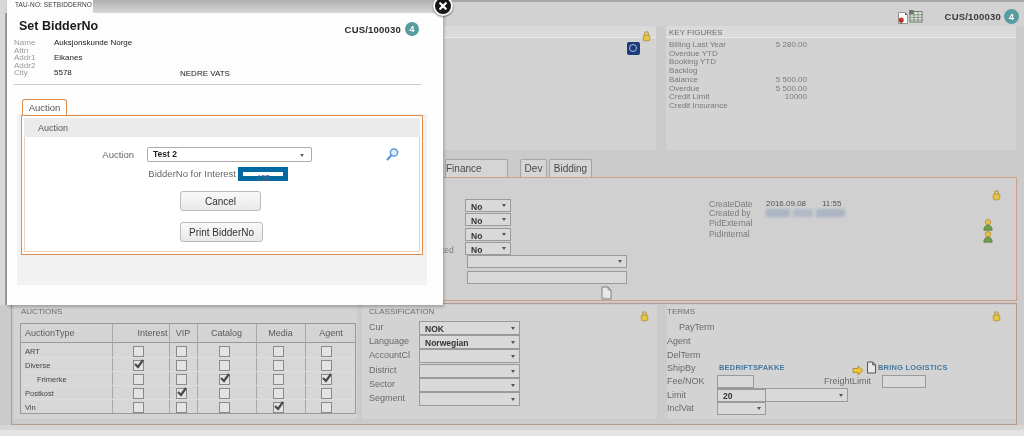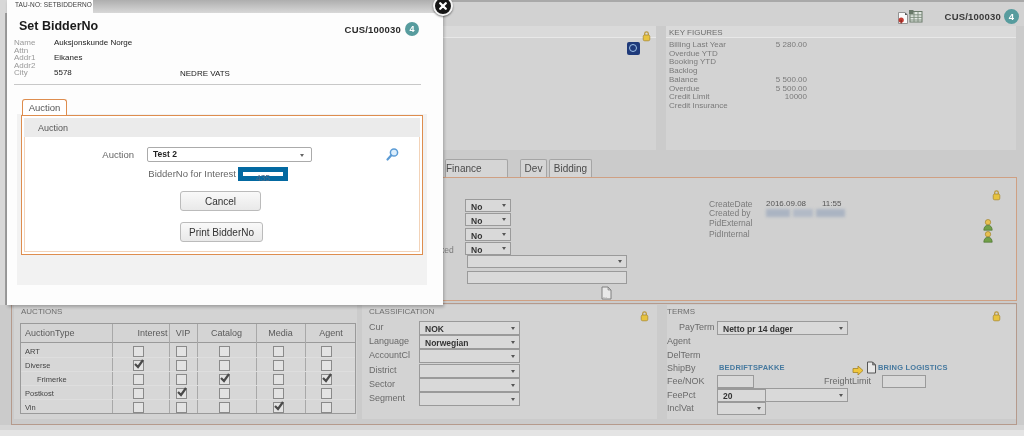--- a/index.html
+++ b/index.html
@@ -256,26 +256,22 @@
   <div class="abs phdr" style="left:667px;top:307px;">TERMS</div>
   <div class="abs" style="left:992px;top:308px;" id="lock4"><svg width="9" height="12" viewBox="0 0 9 12">
         <path d="M2.7 5.2 V3.6 a1.8 1.8 0 0 1 3.6 0 V5.2" stroke="#b9973a" stroke-width="1.2" fill="none"></path>
         <rect x="1.2" y="5" width="6.6" height="5.8" rx="1.5" fill="#e7c33f" stroke="#a3842a" stroke-width="0.7"></rect>
       </svg></div>
   <div class="abs hdr" style="left:667px;top:322px;padding-left:12px;">PayTerm</div>
   <div class="abs hdr" style="left:667px;top:336px;">Agent</div>
   <div class="abs hdr" style="left:667px;top:350px;">DelTerm</div>
   <div class="abs hdr" style="left:667px;top:363px;">ShipBy</div>
   <div class="abs hdr" style="left:667px;top:376px;">Fee/NOK</div>
-  <div class="abs hdr" style="left:667px;top:390px;">FeePct</div>
+  <div class="abs hdr" style="left:667px;top:390px;">Limit</div>
   <div class="abs hdr" style="left:667px;top:403px;">InclVat</div>
-  <div class="dd" style="left:717px;top:321px;width:131px;height:14px;">
-      <span class="txt">Netto pr 14 dager</span>
-      <span class="arr"></span>
-    </div>
   <div class="dd" style="left:717px;top:349px;width:131px;height:14px;margin-top:39px;">
       <span class="txt">CIF</span>
       <span class="arr"></span>
     </div>
   <div class="abs" style="left:719px;top:363px;font-size:7.5px;font-weight:bold;color:#46799f;letter-spacing:0.2px;">BEDRIFTSPAKKE</div>
   <div class="abs" style="left:852px;top:362px;" id="arrowicon"><svg width="12" height="11" viewBox="0 0 12 11">
         <path d="M1 3.5 h5 V1 l5 4.5 -5 4.5 V7.5 h-5 z" fill="#f0c63c" stroke="#a3842a" stroke-width="0.8"></path>
       </svg></div>
   <div class="abs" style="left:866px;top:360px;" id="docicon2"><svg width="11" height="13" viewBox="0 0 11 13">
         <path d="M1.5 1 h5 l3 3 v8 h-8 z" fill="#e8e8e8" stroke="#555" stroke-width="1"></path>

